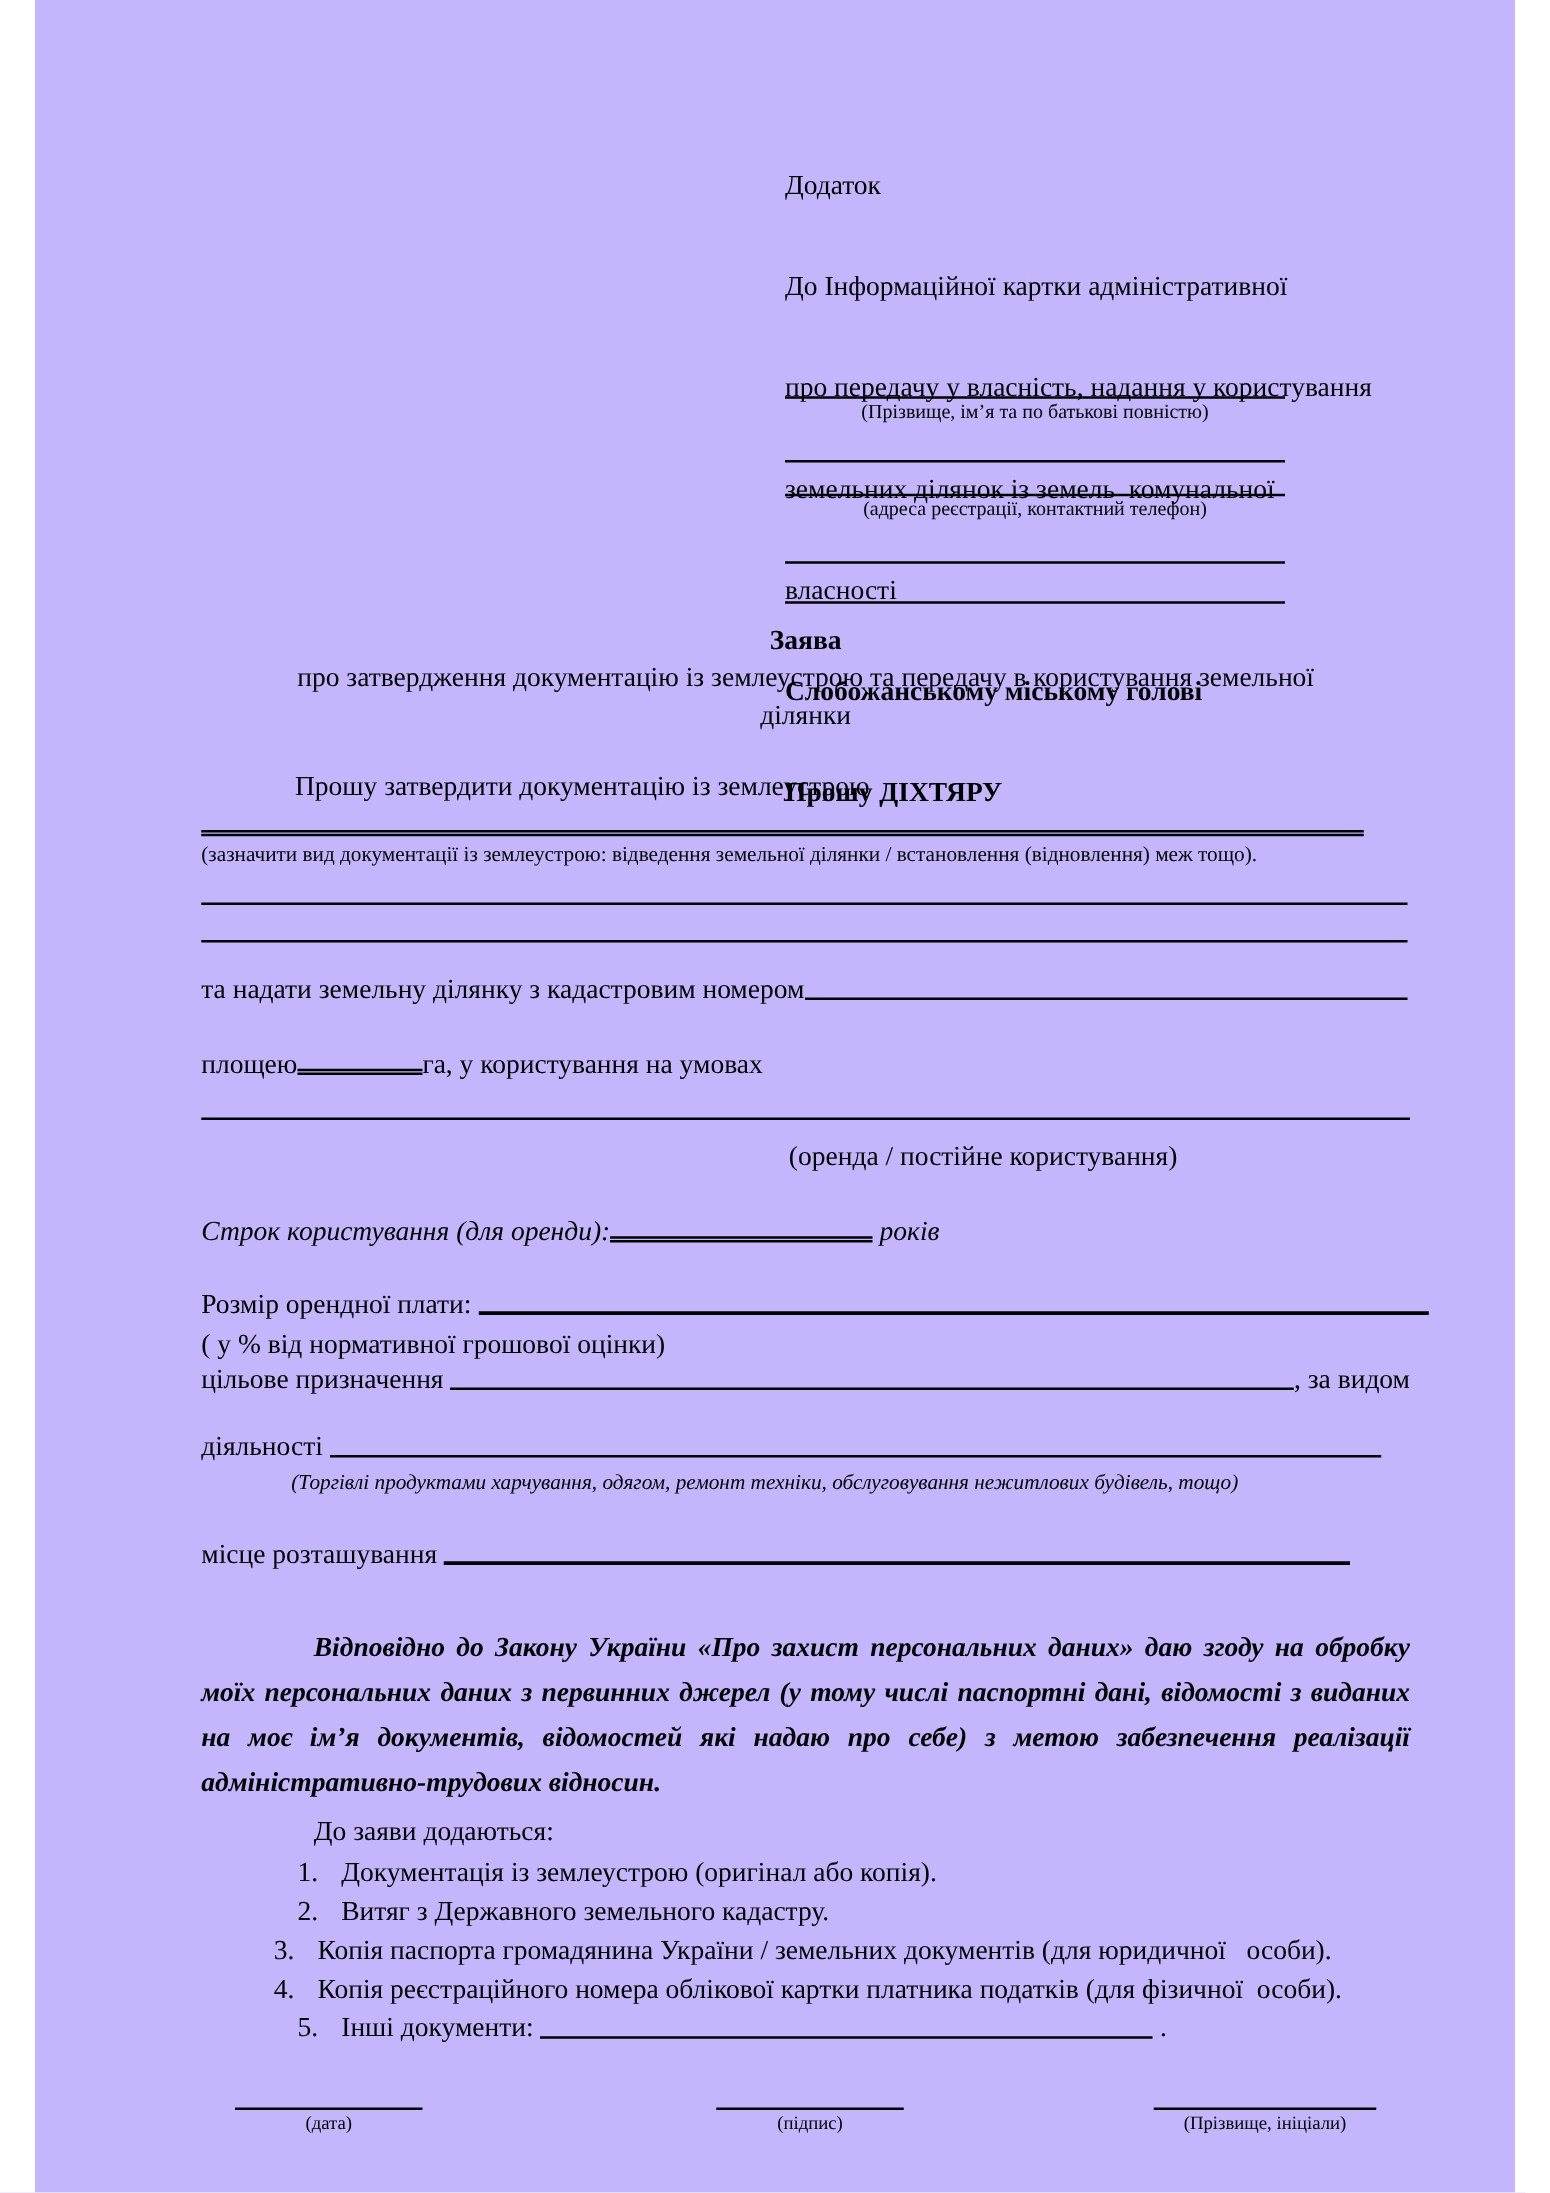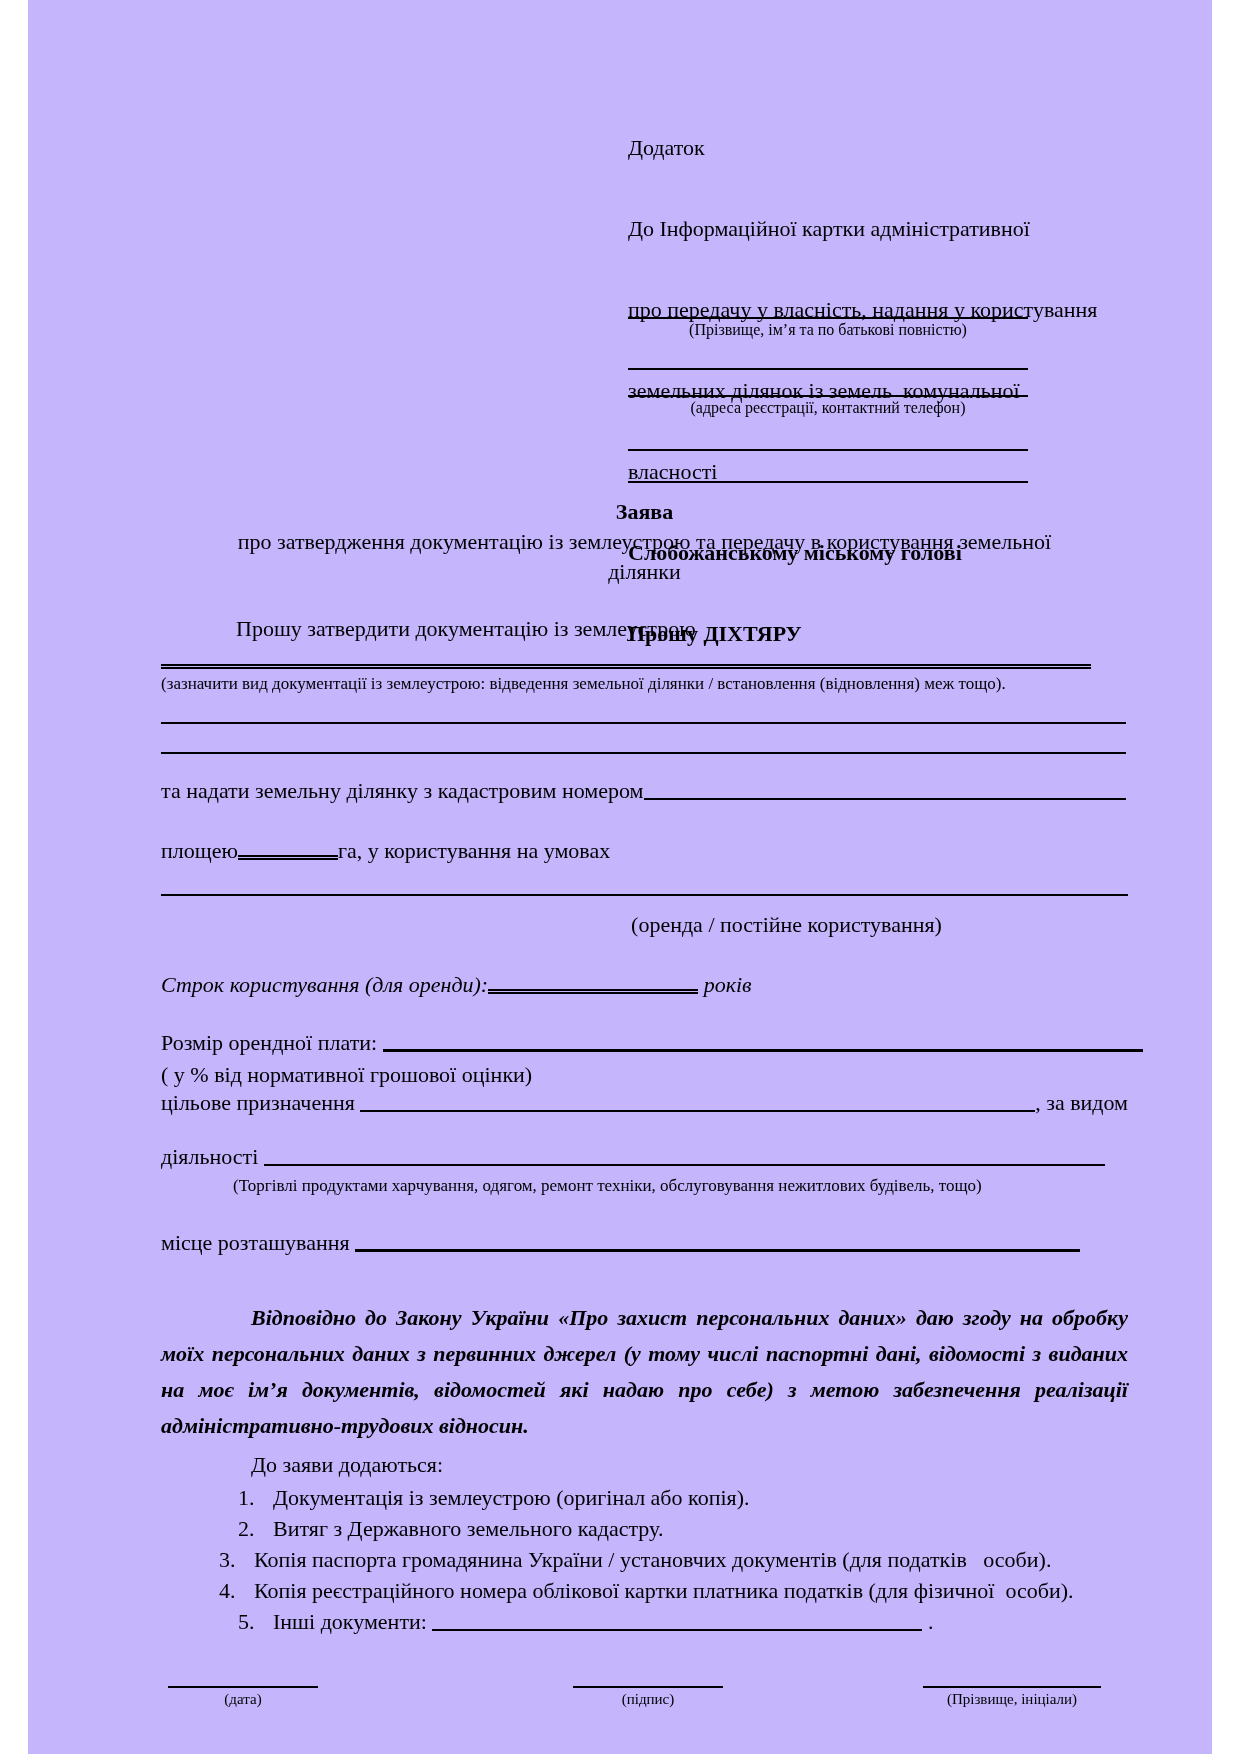--- a/index.html
+++ b/index.html
@@ -43,38 +43,38 @@
   .fill.thick { border-bottom:3px solid #000; }
   .cad-row { left:133px; top:778px; width:965px; }
   .area-row { left:133px; top:838px; width:967px; }
   .fullline { left:133px; top:880px; width:967px; height:14px; border-bottom:2px solid #000; }
   .tenure { left:133px; top:912px; width:967px; text-align:center; padding-left:284px; box-sizing:content-box; width:683px; }
   .term-row { left:133px; top:972px; width:967px;font-style:italic; }
   .rent-row { left:133px; top:1030px; width:982px; }
   .rent-note { left:133px; top:1062px; width:967px; }
   .purpose-row { left:133px; top:1090px; width:967px;text-align:right; }
   .activity-row { left:133px; top:1144px; width:944px; }
-  .act-cap { left:205px; top:1176px; width:900px; font-size:17px; line-height:20px; }
+  .act-cap { left:205px; top:1176px; width:900px; font-size:17px; line-height:20px;font-style:italic; }
   .location-row { left:133px; top:1230px; width:919px; }
   
   .consent { left:133px; top:1300px; width:967px; text-align:justify; font-weight:bold; font-style:italic; line-height:36px; text-indent:90px; }
   
   .att-head { left:133px; top:1452px; width:967px; padding-left:90px; box-sizing:border-box; }
   .att-list { left:133px; top:1482px; width:990px; }
   .att-item { display:flex; align-items:flex-end; line-height:31px; }
   .ind-a { margin-left:77px; }
   .ind-b { margin-left:58px; }
   .att-item .num { width:35px; flex:0 0 auto; }
   .att-item .txt { white-space:pre-wrap; }
   .att-item .fill { margin-bottom:6px; }
   
   .sig { top:1672px; }
   .sig .sline { height:14px; border-bottom:2px solid #000; }
   .sig .scap { font-size:15px; text-align:center; margin-top:3px; }
-  .sig-date { left:140px; width:150px; }
+  .sig-date { left:160px; width:150px; }
   .sig-sign { left:545px; width:150px; }
   .sig-name { left:895px; width:178px; }
 </style>
 </head>
 <body>
 
 <div class="page">
 
   <div class="abs annex-block">
     <div>Додаток</div>
@@ -157,21 +157,21 @@
     <div class="att-item ind-a">
       <span class="num">1.</span>
       <span class="txt">Документація із землеустрою (оригінал або копія).</span>
     </div>
     <div class="att-item ind-a">
       <span class="num">2.</span>
       <span class="txt">Витяг з Державного земельного кадастру.</span>
     </div>
     <div class="att-item ind-b">
       <span class="num">3.</span>
-      <span class="txt">Копія паспорта громадянина України / установчих документів (для податків   особи).</span>
+      <span class="txt">Копія паспорта громадянина України / земельних документів (для юридичної   особи).</span>
     </div>
     <div class="att-item ind-b">
       <span class="num">4.</span>
       <span class="txt">Копія реєстраційного номера облікової картки платника податків (для фізичної  особи).</span>
     </div>
     <div class="att-item ind-a">
       <span class="num">5.</span>
       <span class="txt">Інші документи: </span>
       <span class="fill" style="width:490px;"></span>
       <span class="txt"> .</span>

